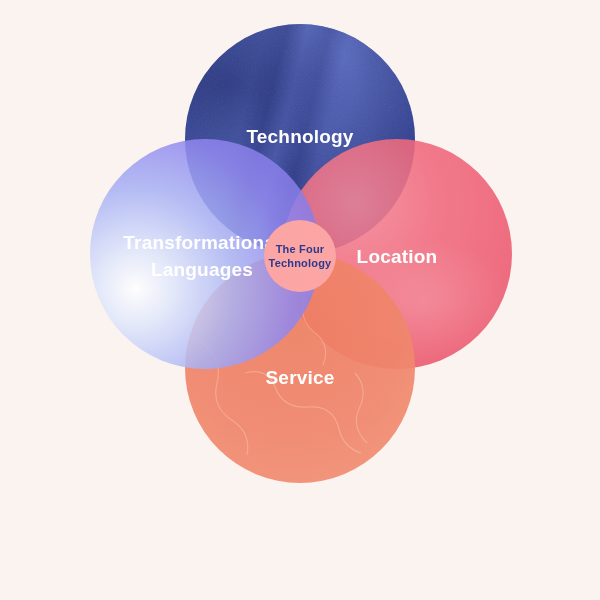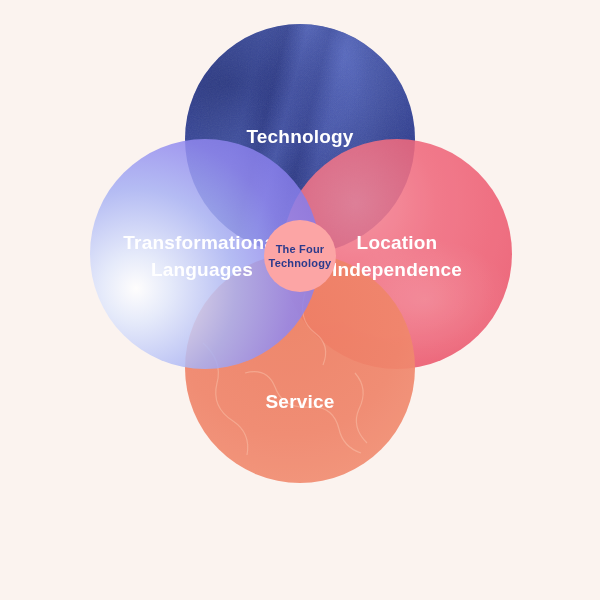--- a/index.html
+++ b/index.html
@@ -52,21 +52,21 @@
   }
 
   .label {
     position:absolute; z-index:4; transform:translate(-50%,-50%);
     color:#ffffff; font-weight:bold; font-size:19px; line-height:27px;
     letter-spacing:.2px; text-align:center; white-space:nowrap;
   }
   .l-tech    { left:300px; top:136px; }
   .l-coach   { left:202px; top:256px; }
   .l-loc     { left:397px; top:256px;text-align:center; }
-  .l-service { left:300px; top:377px;margin-top:24px; }
+  .l-service { left:300px; top:377px; }
 
   .center-badge {
     position:absolute; left:264px; top:220px; width:72px; height:72px;
     border-radius:50%; background:#fca5a5; z-index:5;
     display:flex; align-items:center; justify-content:center;
   }
   .badge-text {
     color:#2b3a8c; font-weight:bold; font-size:11px; line-height:14px;
     letter-spacing:.2px; text-align:center;
   }
@@ -105,21 +105,20 @@
     <div>Technology</div>
   </div>
 
   <div class="label l-coach">
     <div>Transformational</div>
     <div>Languages</div>
   </div>
 
   <div class="label l-loc">
     <div>Location</div>
-    <div>Independence</div>
   </div>
 
   <div class="label l-service">
     <div>Service</div>
   </div>
 
   <div class="center-badge">
     <div class="badge-text">
       <div>The Four</div>
       <div>Technology</div>

